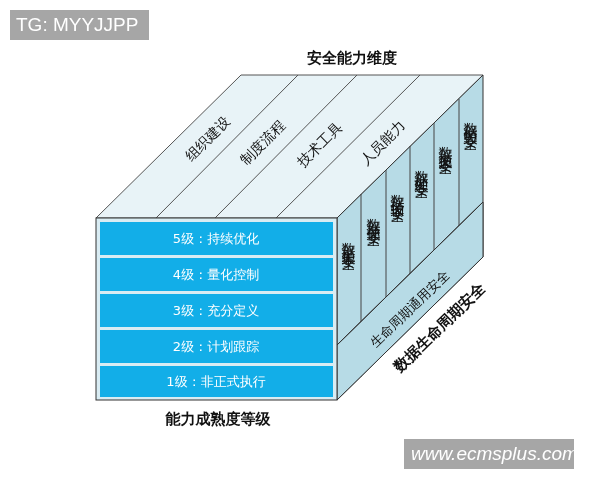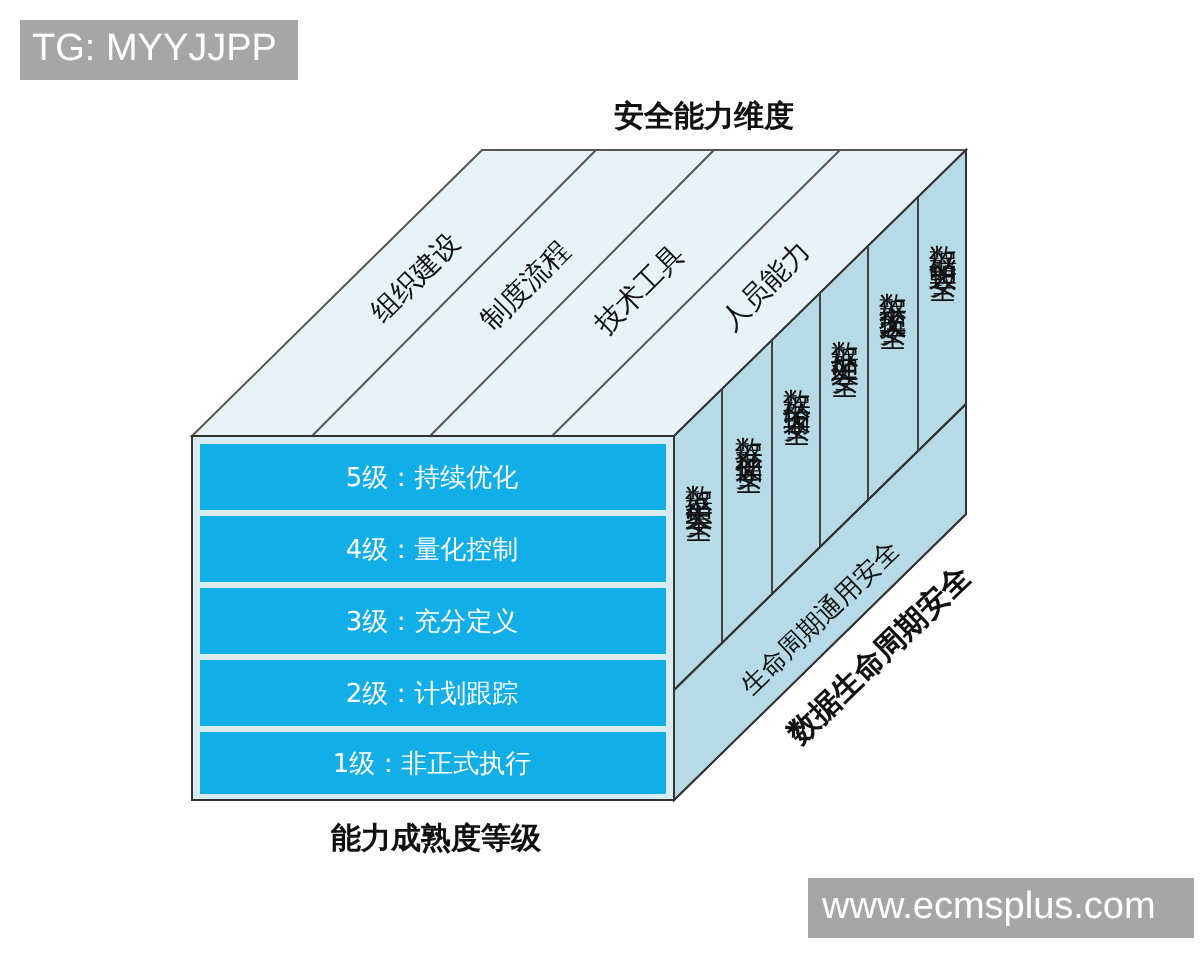--- a/index.html
+++ b/index.html
@@ -1,19 +1,19 @@
 <!DOCTYPE html>
 <html><head>
 <meta charset="utf-8">
 <style>
   html, body { margin:0; padding:0; background:#ffffff; }
   body { width:600px; height:480px; position:relative; overflow:hidden; font-family:"DejaVu Sans", sans-serif; }
   .wm { position:absolute; background:#a6a6a6; color:#ffffff; font-family:"Liberation Sans", sans-serif; }
   .wm-tl { left:10px; top:10px; width:139px; height:30px; font-size:19px; line-height:30px; padding-left:6px; box-sizing:border-box; }
-  .wm-br { left:404px; top:439px; width:193px; height:30px; font-size:19px; line-height:30px; padding-left:7px; box-sizing:border-box; }
+  .wm-br { left:404px; top:439px; width:170px; height:30px; font-size:19px; line-height:30px; padding-left:7px; box-sizing:border-box;font-style:italic; }
   svg { position:absolute; left:0; top:0; }
   .lvl-text { font-family:"DejaVu Sans", sans-serif; font-size:13px; fill:#ffffff; }
   .axis-title { font-family:"DejaVu Sans", sans-serif; font-size:15px; font-weight:bold; fill:#111111; }
   .top-label { font-family:"DejaVu Sans", sans-serif; font-size:14px; fill:#111111; }
   .side-char { font-family:"DejaVu Sans", sans-serif; font-size:14px; fill:#111111; }
   .band-text { font-family:"DejaVu Sans", sans-serif; font-size:13px; fill:#111111; }
   .diag-title { font-family:"DejaVu Sans", sans-serif; font-size:15px; font-weight:bold; fill:#111111; }
 </style>
 </head>
 <body>

